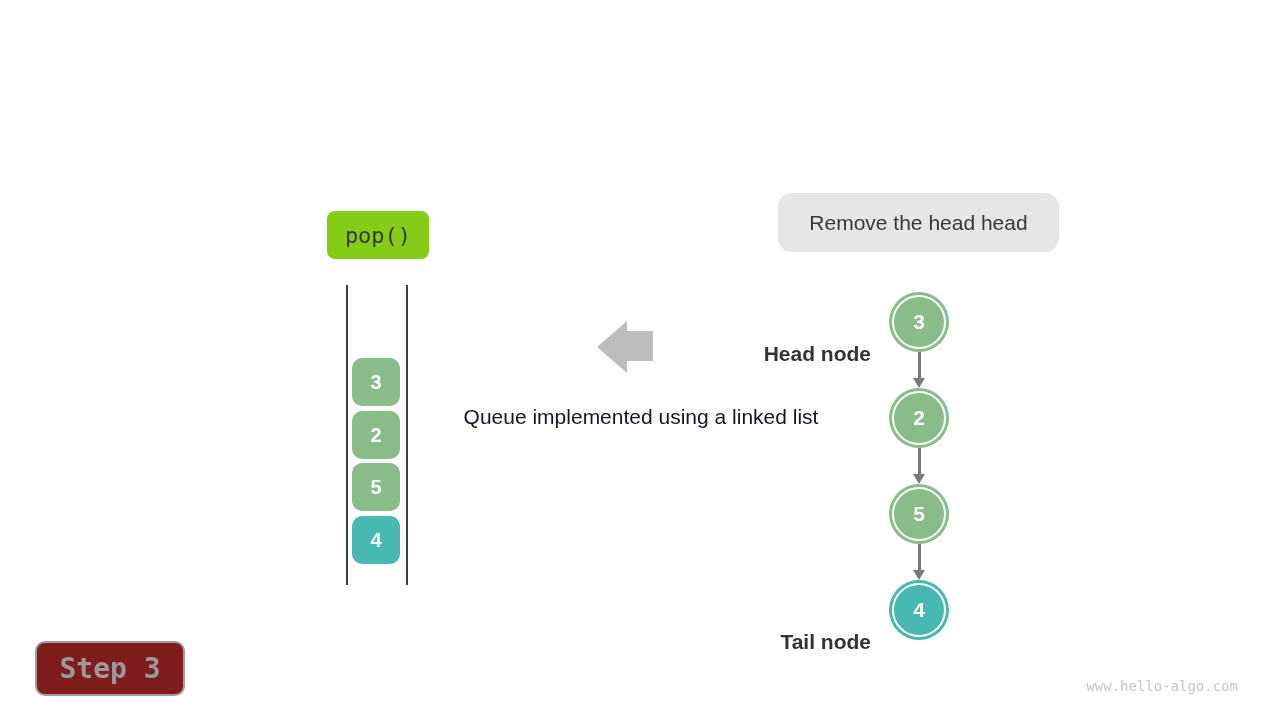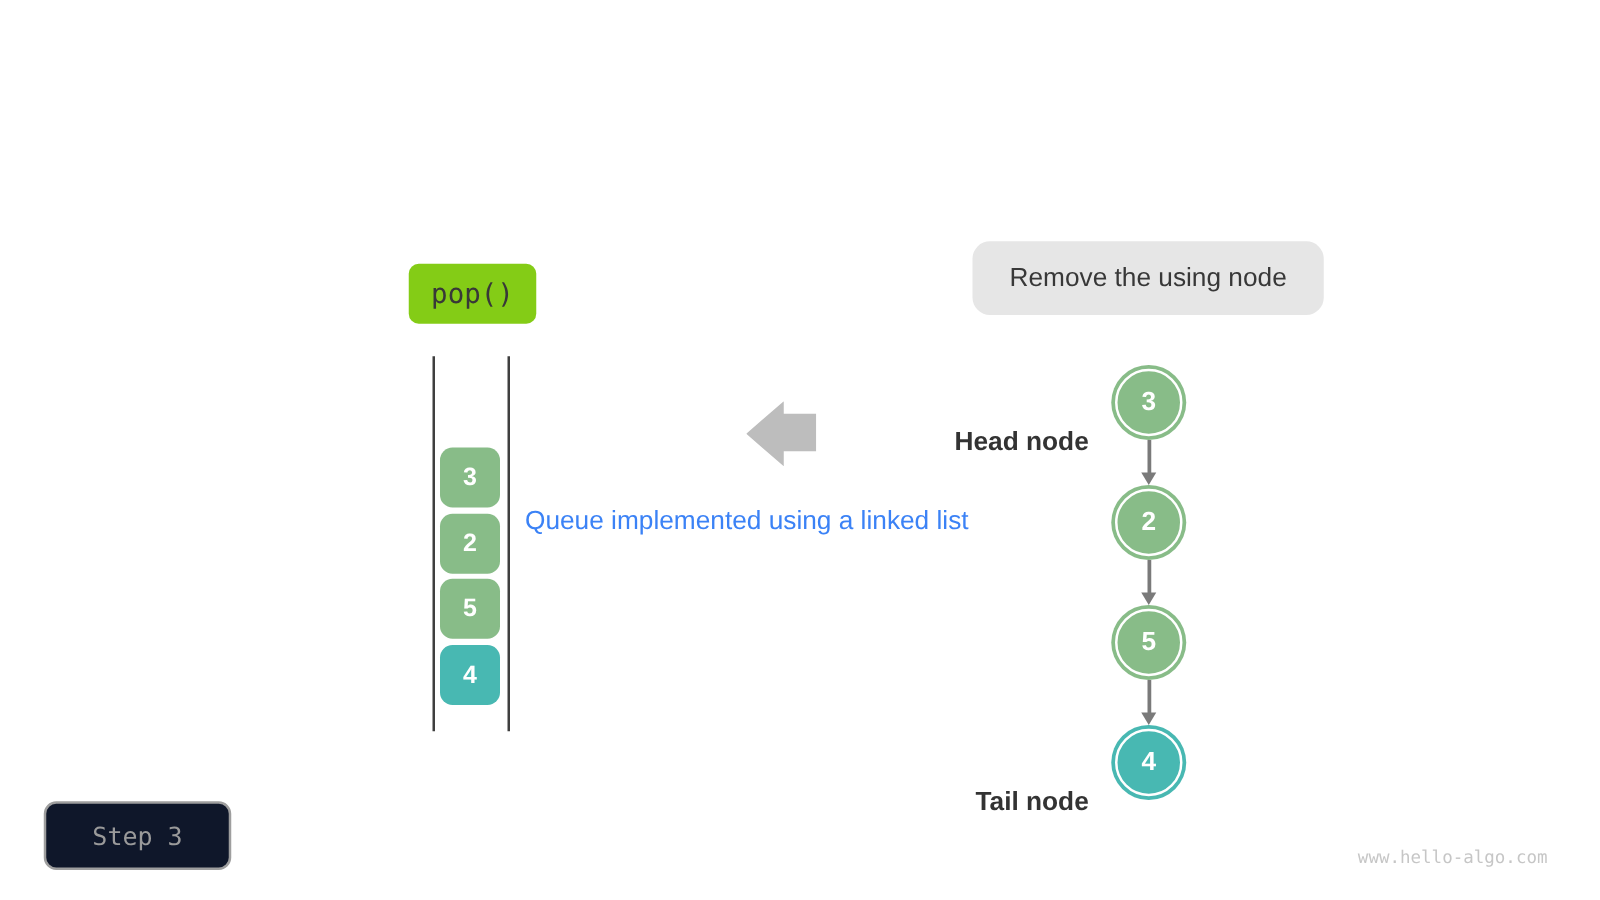--- a/index.html
+++ b/index.html
@@ -66,21 +66,22 @@
   .big-arrow {
     position: absolute;
     left: 597px;
     top: 321px;
   }
   .caption {
     position: absolute;
     left: 420px;
     top: 405px;
     width: 442px;
-    color: #3b82f6;
+    text-align: center;
+    color: #0f172a;
     font-size: 21px;
   }
   .node-label {
     position: absolute;
     width: 171px;
     left: 700px;
     text-align: right;
     color: #333333;
     font-size: 21px;
     font-weight: 700;
@@ -132,48 +133,48 @@
     border-left: 6px solid transparent;
     border-right: 6px solid transparent;
     border-top: 10px solid #7a7a7a;
   }
   .step-box {
     position: absolute;
     left: 35px;
     top: 641px;
     width: 146px;
     height: 51px;
-    background: #0f172a;
+    background: #7f1d1d;
     border: 2px solid #9e9e9e;
     border-radius: 10px;
     display: flex;
     align-items: center;
     justify-content: center;
     color: #9a9a9a;
     font-family: "DejaVu Sans Mono", monospace;
-    font-size: 20px;
-    font-weight: 400;
+    font-size: 28px;
+    font-weight: 700;
   }
   .watermark {
     position: absolute;
     right: 42px;
     top: 678px;
     color: #c6c6c6;
     font-family: "DejaVu Sans Mono", monospace;
     font-size: 14px;
   }
 </style>
 </head>
 <body>
 
 <div class="canvas">
 
   <div class="chip pop">pop()</div>
 
-  <div class="chip remove">Remove the using node</div>
+  <div class="chip remove">Remove the head head</div>
 
   <div class="stack-line left"></div>
   <div class="stack-line right"></div>
 
   <div class="stack-item" style="top: 358px; background: rgb(136, 188, 136);">3</div>
   <div class="stack-item" style="top: 411px; background: rgb(136, 188, 136);">2</div>
   <div class="stack-item" style="top: 463px; background: rgb(136, 188, 136);">5</div>
   <div class="stack-item" style="top: 516px; background: rgb(72, 184, 178);">4</div>
 
   <svg class="big-arrow" width="56" height="52" viewBox="0 0 56 52">

